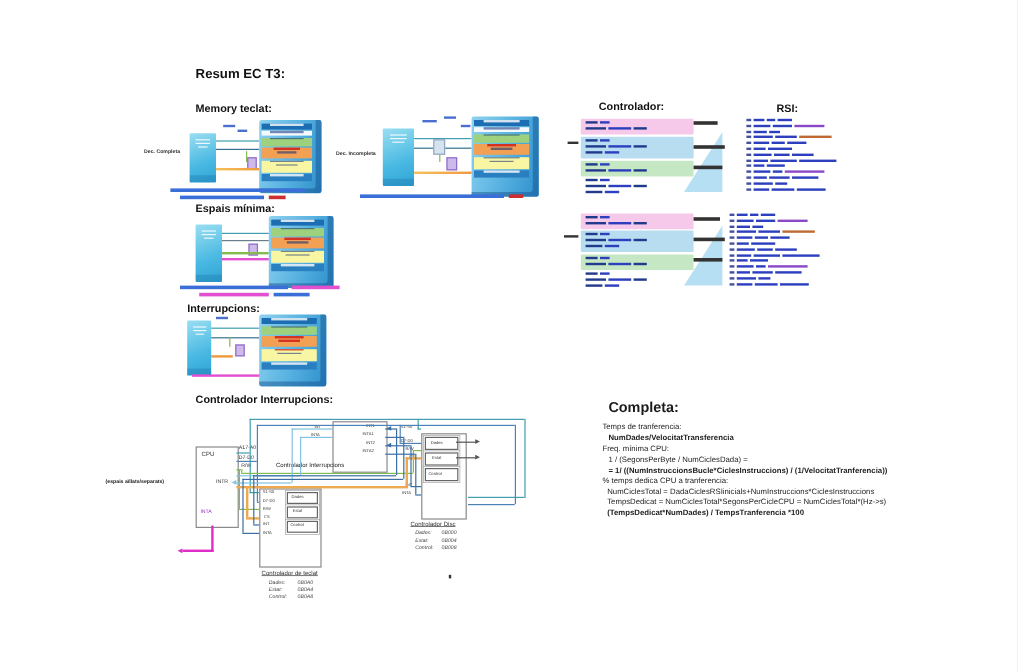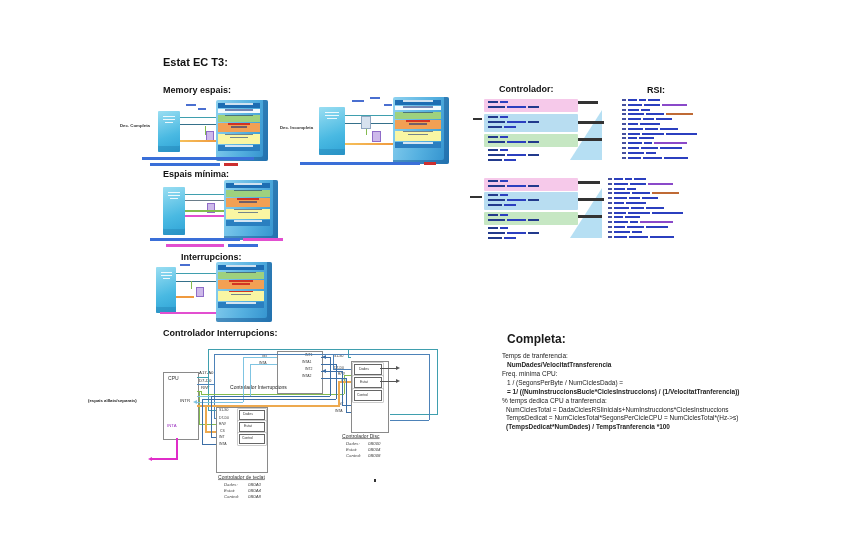--- a/index.html
+++ b/index.html
@@ -53,26 +53,26 @@
   .cbs{height:2px;display:inline-block}
   
   .dbox{position:absolute;background:#fff;border:1px solid #8a8a8a}
   .regbox{position:absolute;background:#fff;border:1px solid #666;box-shadow:0 0 0 1px #fff,0 0 0 1.5px #999}
 </style>
 </head>
 <body>
 
 <div class="page">
 
-  <div class="h1" style="left:163px;top:56px">Estat EC T3:</div>
-  <div class="h2" style="left:163px;top:85px">Memory espais:</div>
+  <div class="h1" style="left:163px;top:56px">Resum EC T3:</div>
+  <div class="h2" style="left:163px;top:85px">Memory teclat:</div>
   <div class="h2" style="left:499px;top:84px">Controlador:</div>
   <div class="h2" style="left:647px;top:85px">RSI:</div>
   <div class="h2" style="left:163px;top:169px">Espais mínima:</div>
-  <div class="h2" style="left:181px;top:252px">Interrupcions:</div>
+  <div class="h2" style="left:156px;top:252px">Interrupcions:</div>
   <div class="h2" style="left:163px;top:328px">Controlador Interrupcions:</div>
   <div class="hcalc" style="left:507px;top:332px">Completa:</div>
 
   <div class="t4 b" style="left:120px;top:124px">Dec. Completa</div>
   <div class="cpu" style="left:158px;top:111px;width:22px;height:38px">
       <i class="mk"></i>
       <i class="mk"></i>
       <i class="mk" style="width:35%"></i>
     </div>
   <div class="w" style="left:180px;top:117px;width:36px;height:1px;background:#3f9fae"></div>

